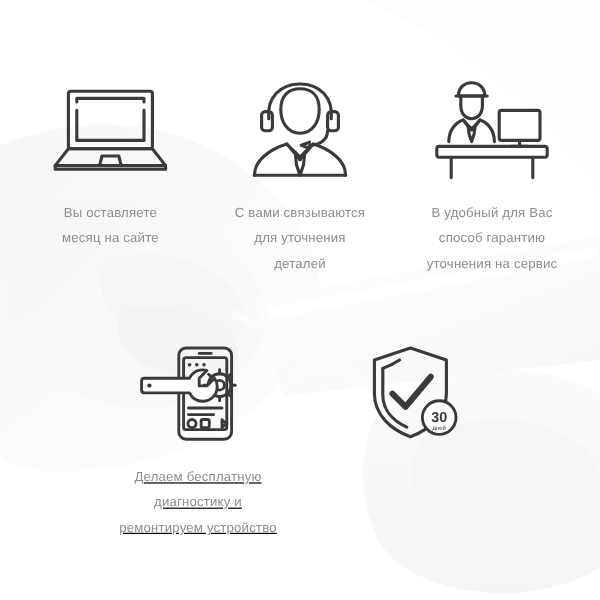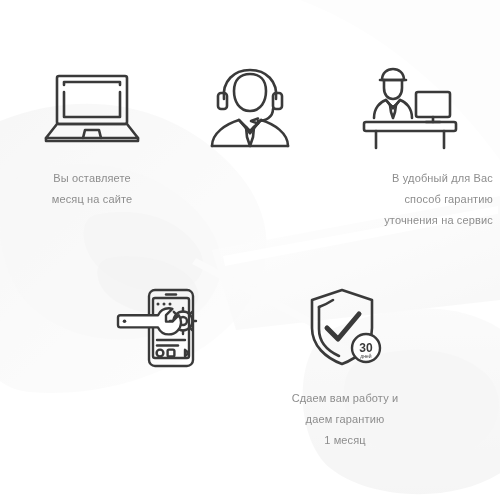--- a/index.html
+++ b/index.html
@@ -52,24 +52,24 @@
     color: #8d8d8d;
     letter-spacing: .15px;
     white-space: nowrap;
   }
   .cap-line { display: block; }
 
   
   .step.r1 { top: 62px; }
   .step.c1 { left: 12px;  width: 160px; }
   .step.c2 { left: 170px; width: 160px; }
-  .step.c3 { left: 327px; width: 166px; text-align: right; }
-
-  
-  .step.r2 { top: 282px; }
+  .step.c3 { left: 327px; width: 166px; }
+
+  
+  .step.r2 { top: 282px; text-decoration: underline; }
   .step.b1 { left: 82px;  width: 166px; }
   .step.b2 { left: 262px; width: 166px; }
 </style>
 </head>
 <body>
 
 <div id="page">
 
   <div class="bg-watermark">
     <svg viewBox="0 0 500 500" xmlns="http://www.w3.org/2000/svg">
@@ -156,20 +156,25 @@
           <path d="M52,51.5 L45,54 L52,56.5"></path>
 
           <path d="M6,79 C6,66 20,57 33,53 L44,66 L55,53 C68,57 82,66 82,79"></path>
           <path d="M6,79 L82,79"></path>
 
           <path d="M33,53 L40,60 L44,66"></path>
           <path d="M55,53 L48,60 L44,66"></path>
           <path d="M40,60 L44,64 L48,60 L47,70 L44,79 L41,70 Z"></path>
         </svg>
       </div>
+      <div class="step-caption">
+        <span class="cap-line">С вами связываются</span>
+        <span class="cap-line">для уточнения</span>
+        <span class="cap-line">деталей</span>
+      </div>
     </div>
 
     <div class="step r1 c3">
       <div class="step-icon">
         <svg width="100" height="84" viewBox="0 0 100 84" fill="none" stroke="#3a3a3a" stroke-width="2.6" stroke-linejoin="round" stroke-linecap="round">
 
           <path d="M22,14 C22,7 27,3 33,3 C39,3 44,7 44,14 L22,14 Z"></path>
           <path d="M20,14 L46,14"></path>
 
           <path d="M24,14 L24,22 C24,29 28,33 33,33 C38,33 42,29 42,22 L42,14"></path>
@@ -231,40 +236,40 @@
           </g>
 
           <path d="M2,32.5 L2,37 C2,38.4 3,39.4 4.4,39.4 L42,39.4
                    C44,43.6 48,46.4 52.8,46.4 C59.6,46.4 65,41 65,34.2
                    C65,31.6 64.2,29.2 62.8,27.2 L56.4,33.6 L50,33.6 L50,27.2
                    L56.4,20.8 C55.3,20.4 54.1,20.2 52.8,20.2
                    C48,20.2 44,23 42,27.2 L4.4,27.2 C3,27.2 2,28.2 2,29.6 Z" fill="#ffffff"></path>
           <circle cx="8.5" cy="33.3" r="1.8" fill="#3a3a3a" stroke="none"></circle>
         </svg>
       </div>
+      <div class="step-caption">
+        <span class="cap-line">Делаем бесплатную</span>
+        <span class="cap-line">диагностику и</span>
+        <span class="cap-line">ремонтируем устройство</span>
+      </div>
     </div>
 
     <div class="step r2 b2">
       <div class="step-icon">
         <svg width="86" height="80" viewBox="0 0 86 80" fill="none" stroke="#3a3a3a" stroke-width="2.6" stroke-linejoin="round" stroke-linecap="round">
 
           <path d="M40,2 L10,12 L10,40 C10,58 24,70 40,76 C56,70 70,58 70,40
                    L70,12 Z"></path>
 
           <path d="M17,19 C17,19 25,16 31,12"></path>
           <path d="M17,19 L17,41 C17,54 26,63 37,68"></path>
 
           <path d="M25,40 L36,51 L57,26" stroke-width="5"></path>
 
           <circle cx="64" cy="60" r="14" fill="#ffffff" stroke-width="2.4"></circle>
           <text x="64" y="60.5" text-anchor="middle" dominant-baseline="middle" font-family="Liberation Sans, sans-serif" font-size="12" font-weight="bold" fill="#3a3a3a" stroke="none">30</text>
           <text x="64" y="69" text-anchor="middle" dominant-baseline="middle" font-family="Liberation Sans, sans-serif" font-size="5" fill="#3a3a3a" stroke="none">дней</text>
         </svg>
       </div>
-      <div class="step-caption">
-        <span class="cap-line">Сдаем вам работу и</span>
-        <span class="cap-line">даем гарантию</span>
-        <span class="cap-line">1 месяц</span>
-      </div>
     </div>
 
   </div>
 </div>
 
 </body></html>

